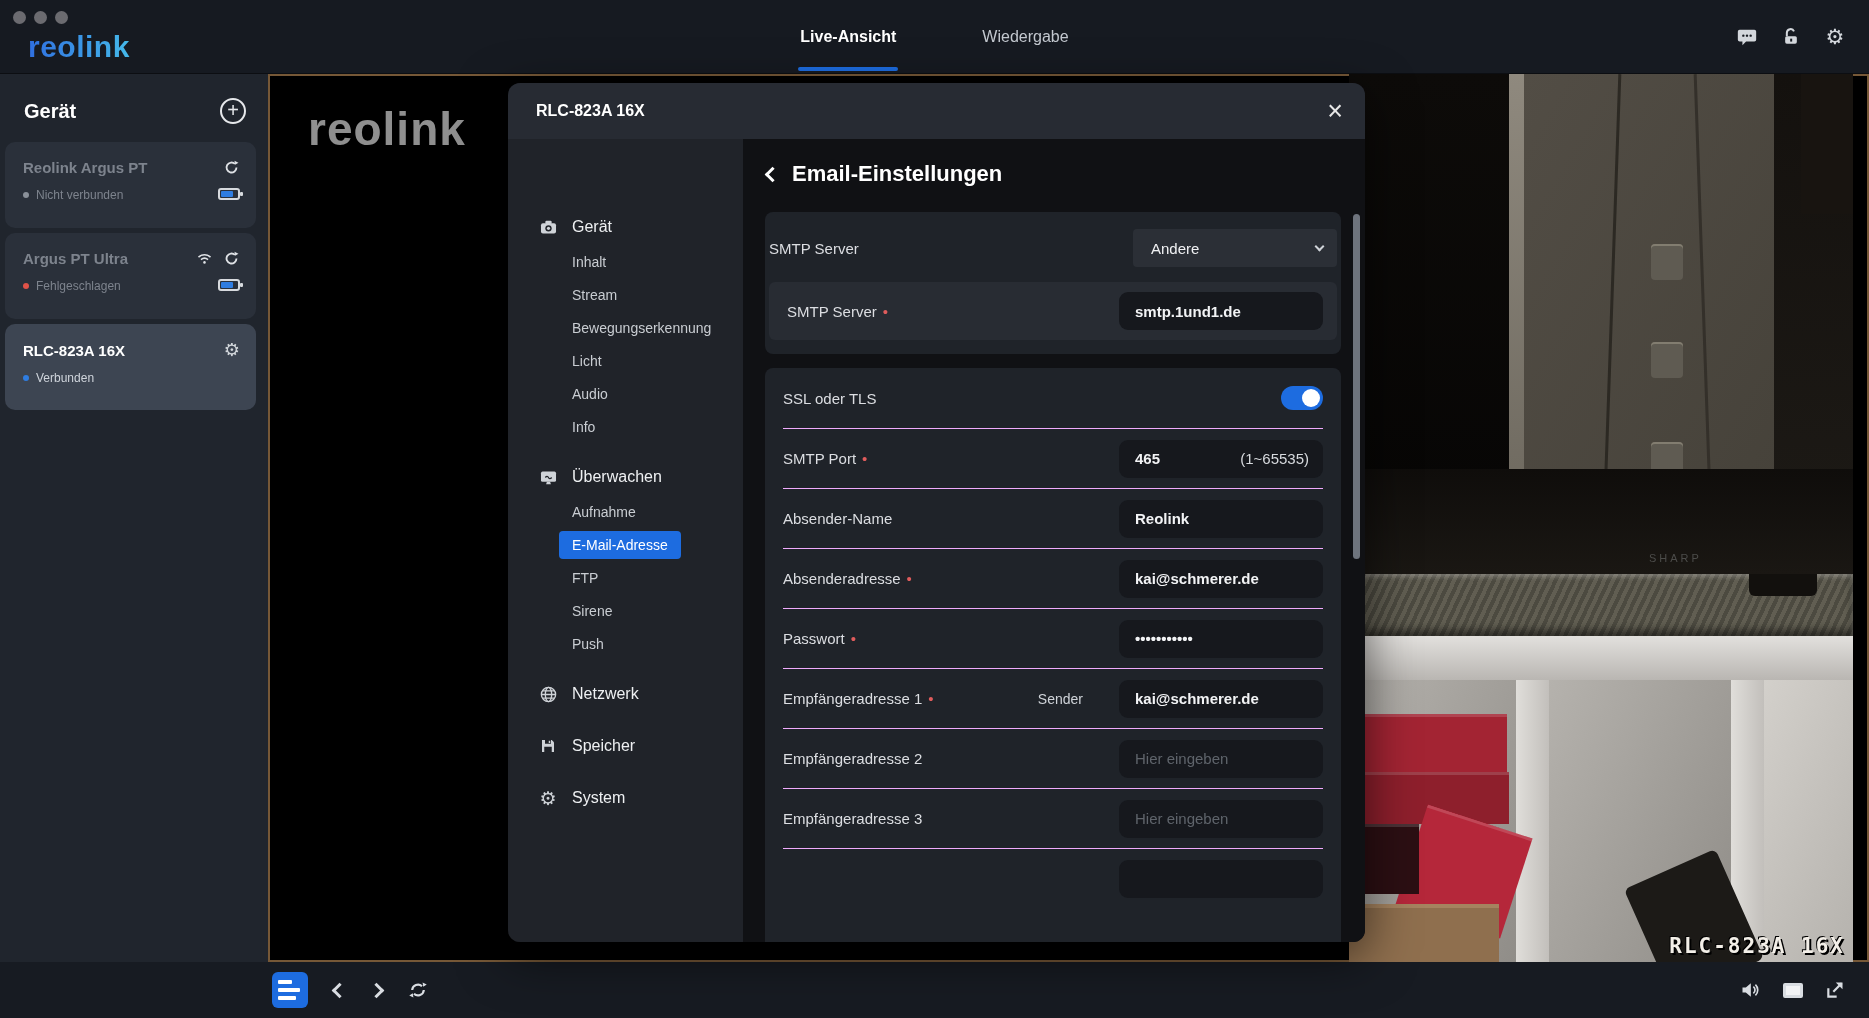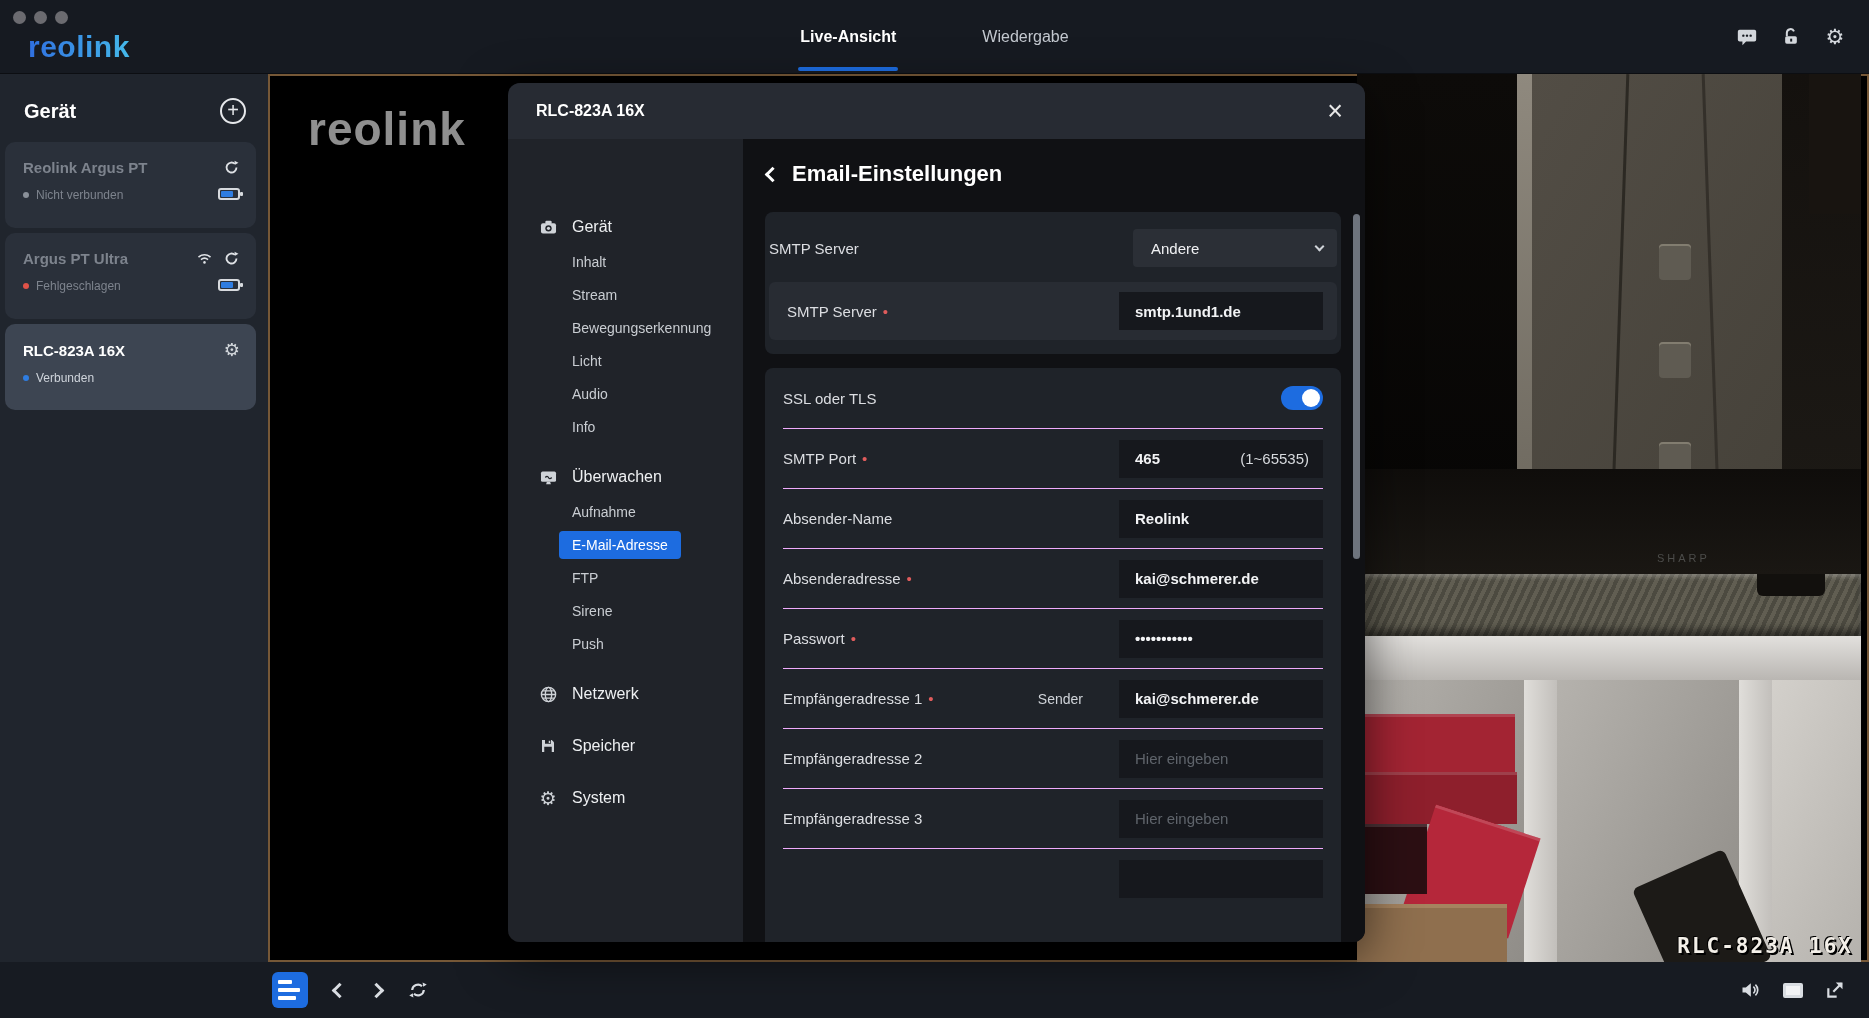--- a/index.html
+++ b/index.html
@@ -40,21 +40,21 @@
   .dev-card.selected .st-left { color:#cfd4db; }
   .dot { width:6px; height:6px; border-radius:50%; }
   .battery { position:relative; width:22px; height:12px; border:2px solid #d7dade; border-radius:3px; }
   .battery::after { content:""; position:absolute; right:-5px; top:2px; width:3px; height:4px; background:#d7dade; border-radius:1px; }
   .battery .fill { position:absolute; left:1px; top:1px; bottom:1px; width:12px; background:#2f7de1; border-radius:1px; }
 
   
   .player { position:absolute; left:268px; top:74px; width:1601px; height:888px; background:#000;
     box-shadow:inset 0 0 0 2px rgba(158,118,74,.75); z-index:10; }
   .watermark { position:absolute; left:40px; top:28px; font-size:46px; font-weight:bold; color:#8f8f8f; letter-spacing:1px; }
-  .photo { position:absolute; right:8px; top:0; width:504px; height:888px; overflow:hidden; background:#47423b; }
+  .photo { position:absolute; right:16px; top:0; width:504px; height:888px; overflow:hidden; background:#47423b; }
   .ph-door { position:absolute; left:0; top:0; width:160px; height:420px; background:linear-gradient(180deg,#0d0b09,#070605); }
   .ph-doorframe { position:absolute; left:160px; top:0; width:15px; height:420px; background:linear-gradient(180deg,#8f897e,#6f6a60); }
   .ph-wall { position:absolute; left:175px; top:0; width:250px; height:420px; background:linear-gradient(120deg,#524d45,#46423a); }
   .ph-cable1 { position:absolute; left:262px; top:0; width:3px; height:420px; background:#2c2923; transform:rotate(2deg); }
   .ph-cable2 { position:absolute; left:352px; top:0; width:3px; height:420px; background:#34302a; transform:rotate(-2deg); }
   .ph-switch { position:absolute; left:302px; width:32px; height:36px; background:#5f5b52; border-radius:4px; box-shadow:inset 0 2px 0 #827d70; }
   .ph-dark-r { position:absolute; left:425px; top:0; width:79px; height:420px; background:linear-gradient(180deg,#14110e,#1c1915); }
   .ph-frame { position:absolute; left:452px; top:0; width:52px; height:140px; background:#181410; }
   .ph-tv { position:absolute; left:0px; top:395px; width:504px; height:105px; background:linear-gradient(180deg,#0f0d0b,#1a1713); }
   .ph-tvbrand { position:absolute; left:300px; top:478px; font-size:11px; letter-spacing:3px; color:#4c4c4a; }
@@ -95,21 +95,21 @@
   .frow.h44 { height:44px; }
   .frow + .frow { border-top:1px solid #f0abfc; }
   .flabel { font-size:15px; color:#dcdee2; display:flex; align-items:center; }
   .req { color:#e05c5c; font-size:15px; margin-left:6px; }
   .select { width:204px; height:38px; background:#2b2f36; border-radius:4px; display:flex; align-items:center;
     justify-content:space-between; padding:0 14px 0 18px; cursor:pointer; }
   .select .val { font-size:15px; color:#f0f1f3; }
   .chev-dn { width:7px; height:7px; border-right:2px solid #cfd3d8; border-bottom:2px solid #cfd3d8; transform:rotate(45deg); margin-top:-3px; }
   .inner-card { margin-top:12px; background:#282c33; border-radius:6px; height:58px; display:flex; align-items:center;
     justify-content:space-between; padding:0 14px 0 18px; }
-  .input { width:204px; height:38px; background:#16181d; border:none; border-radius:0; color:#f2f3f5;
+  .input { width:204px; height:38px; background:#16181d; border:none; border-radius:9px; color:#f2f3f5;
     font-size:15px; font-weight:bold; padding:0 16px; font-family:"Liberation Sans",sans-serif; outline:none; }
   .input::placeholder { color:#5f646b; font-weight:normal; }
   .input-wrap { position:relative; width:204px; }
   .input-wrap .hint { position:absolute; right:14px; top:10px; font-size:15px; color:#d7dade; pointer-events:none; }
   .input-wrap .input { width:100%; }
   .tag { font-size:14px; color:#cfd3d8; margin-right:16px; }
   .right-grp { display:flex; align-items:center;gap:20px; }
   .toggle { width:42px; height:24px; border-radius:12px; background:#1d6ce0; position:relative; cursor:pointer; }
   .toggle .knob { position:absolute; right:3px; top:3px; width:18px; height:18px; border-radius:50%; background:#fff; }
   .scrollbar { position:absolute; right:5px; top:75px; width:7px; height:345px; border-radius:4px; background:#6e747d; cursor:pointer; }

